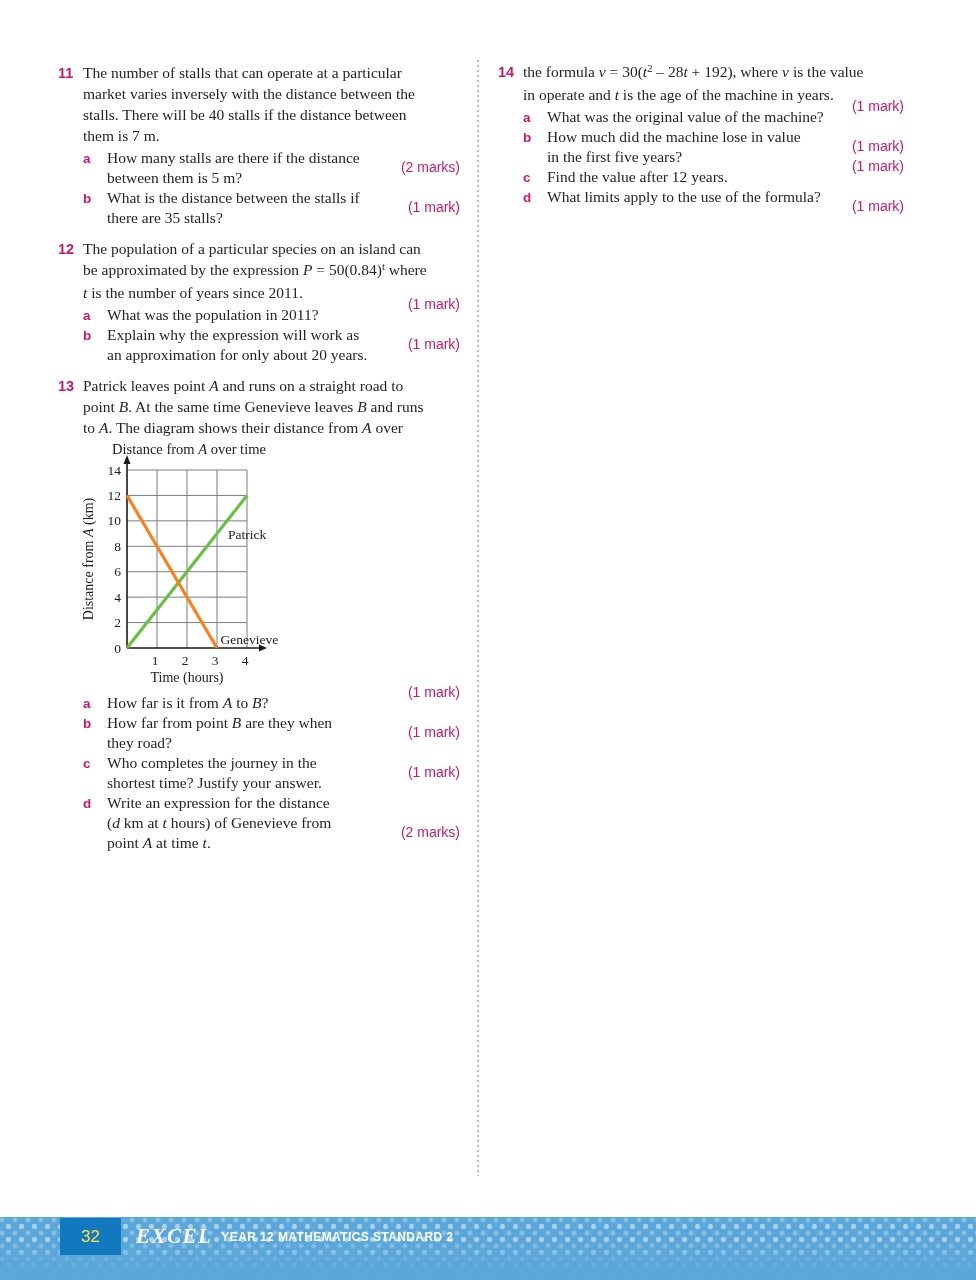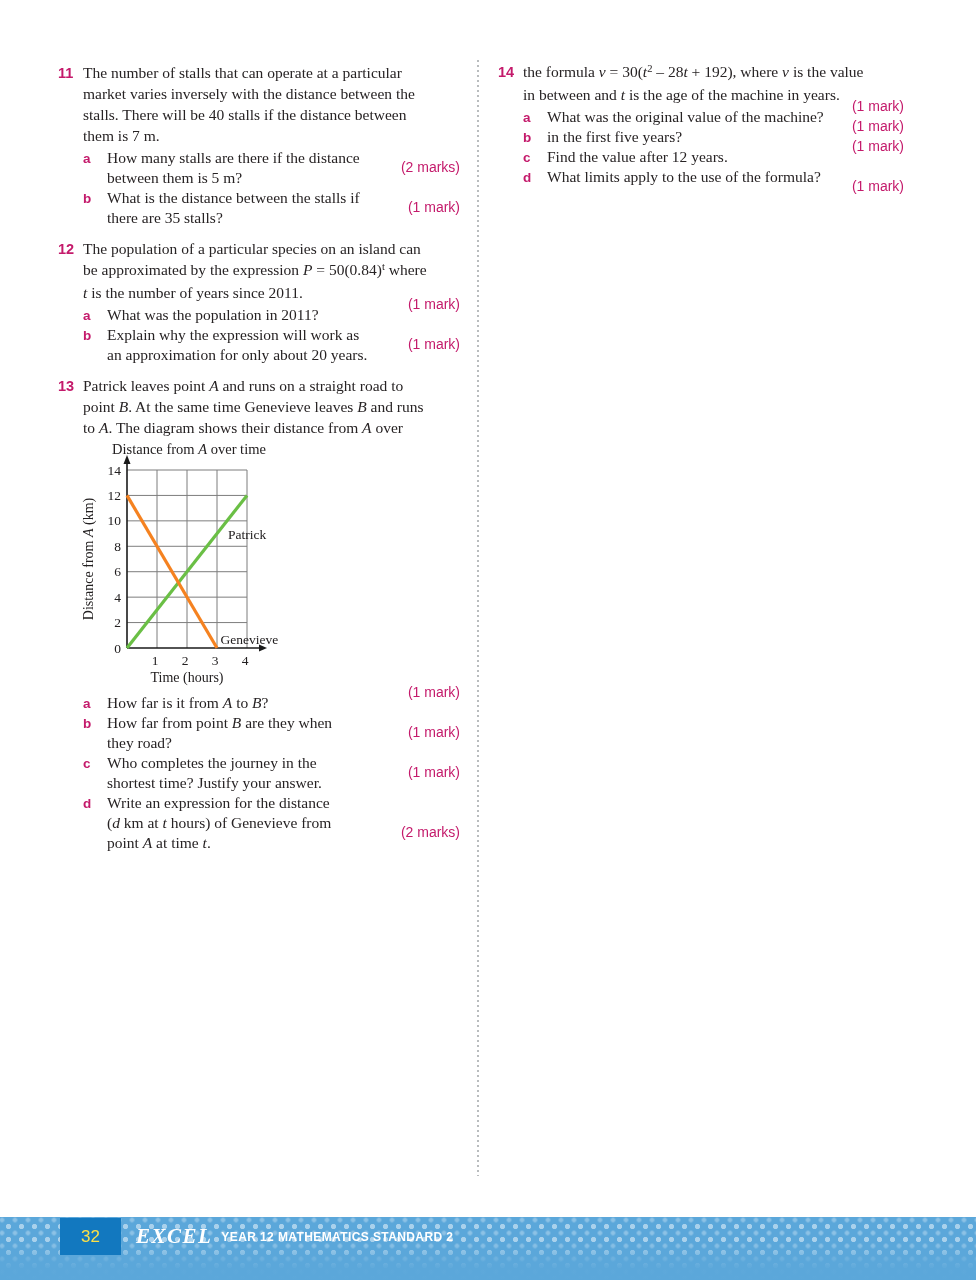--- a/index.html
+++ b/index.html
@@ -184,32 +184,33 @@
             </div>
           </div>
         </div>
       </div>
     </div>
   <div class="col col-right">
       <div class="question">
         <div class="qnum">14</div>
         <div class="qbody">
           <div class="qline"><span>the formula </span><span class="it">v</span><span> = 30(</span><span class="it">t</span><sup class="sup">2</sup><span> – 28</span><span class="it">t</span><span> + 192), where </span><span class="it">v</span><span> is the value</span></div>
-          <div class="qline"><span>in between and </span><span class="it">t</span><span> is the age of the machine in years.</span></div>
+          <div class="qline"><span>in operate and </span><span class="it">t</span><span> is the age of the machine in years.</span></div>
           <div class="parts">
             <div class="part">
               <div class="letter">a</div>
               <div>
                 <div class="qline"><span>What was the original value of the machine?</span></div>
               </div>
               <span class="marks">(1 mark)</span>
             </div>
             <div class="part">
               <div class="letter">b</div>
               <div>
+                <div class="qline"><span>How much did the machine lose in value</span></div>
                 <div class="qline"><span>in the first five years?</span></div>
               </div>
               <span class="marks">(1 mark)</span>
             </div>
             <div class="part">
               <div class="letter">c</div>
               <div>
                 <div class="qline"><span>Find the value after 12 years.</span></div>
               </div>
               <span class="marks">(1 mark)</span>

